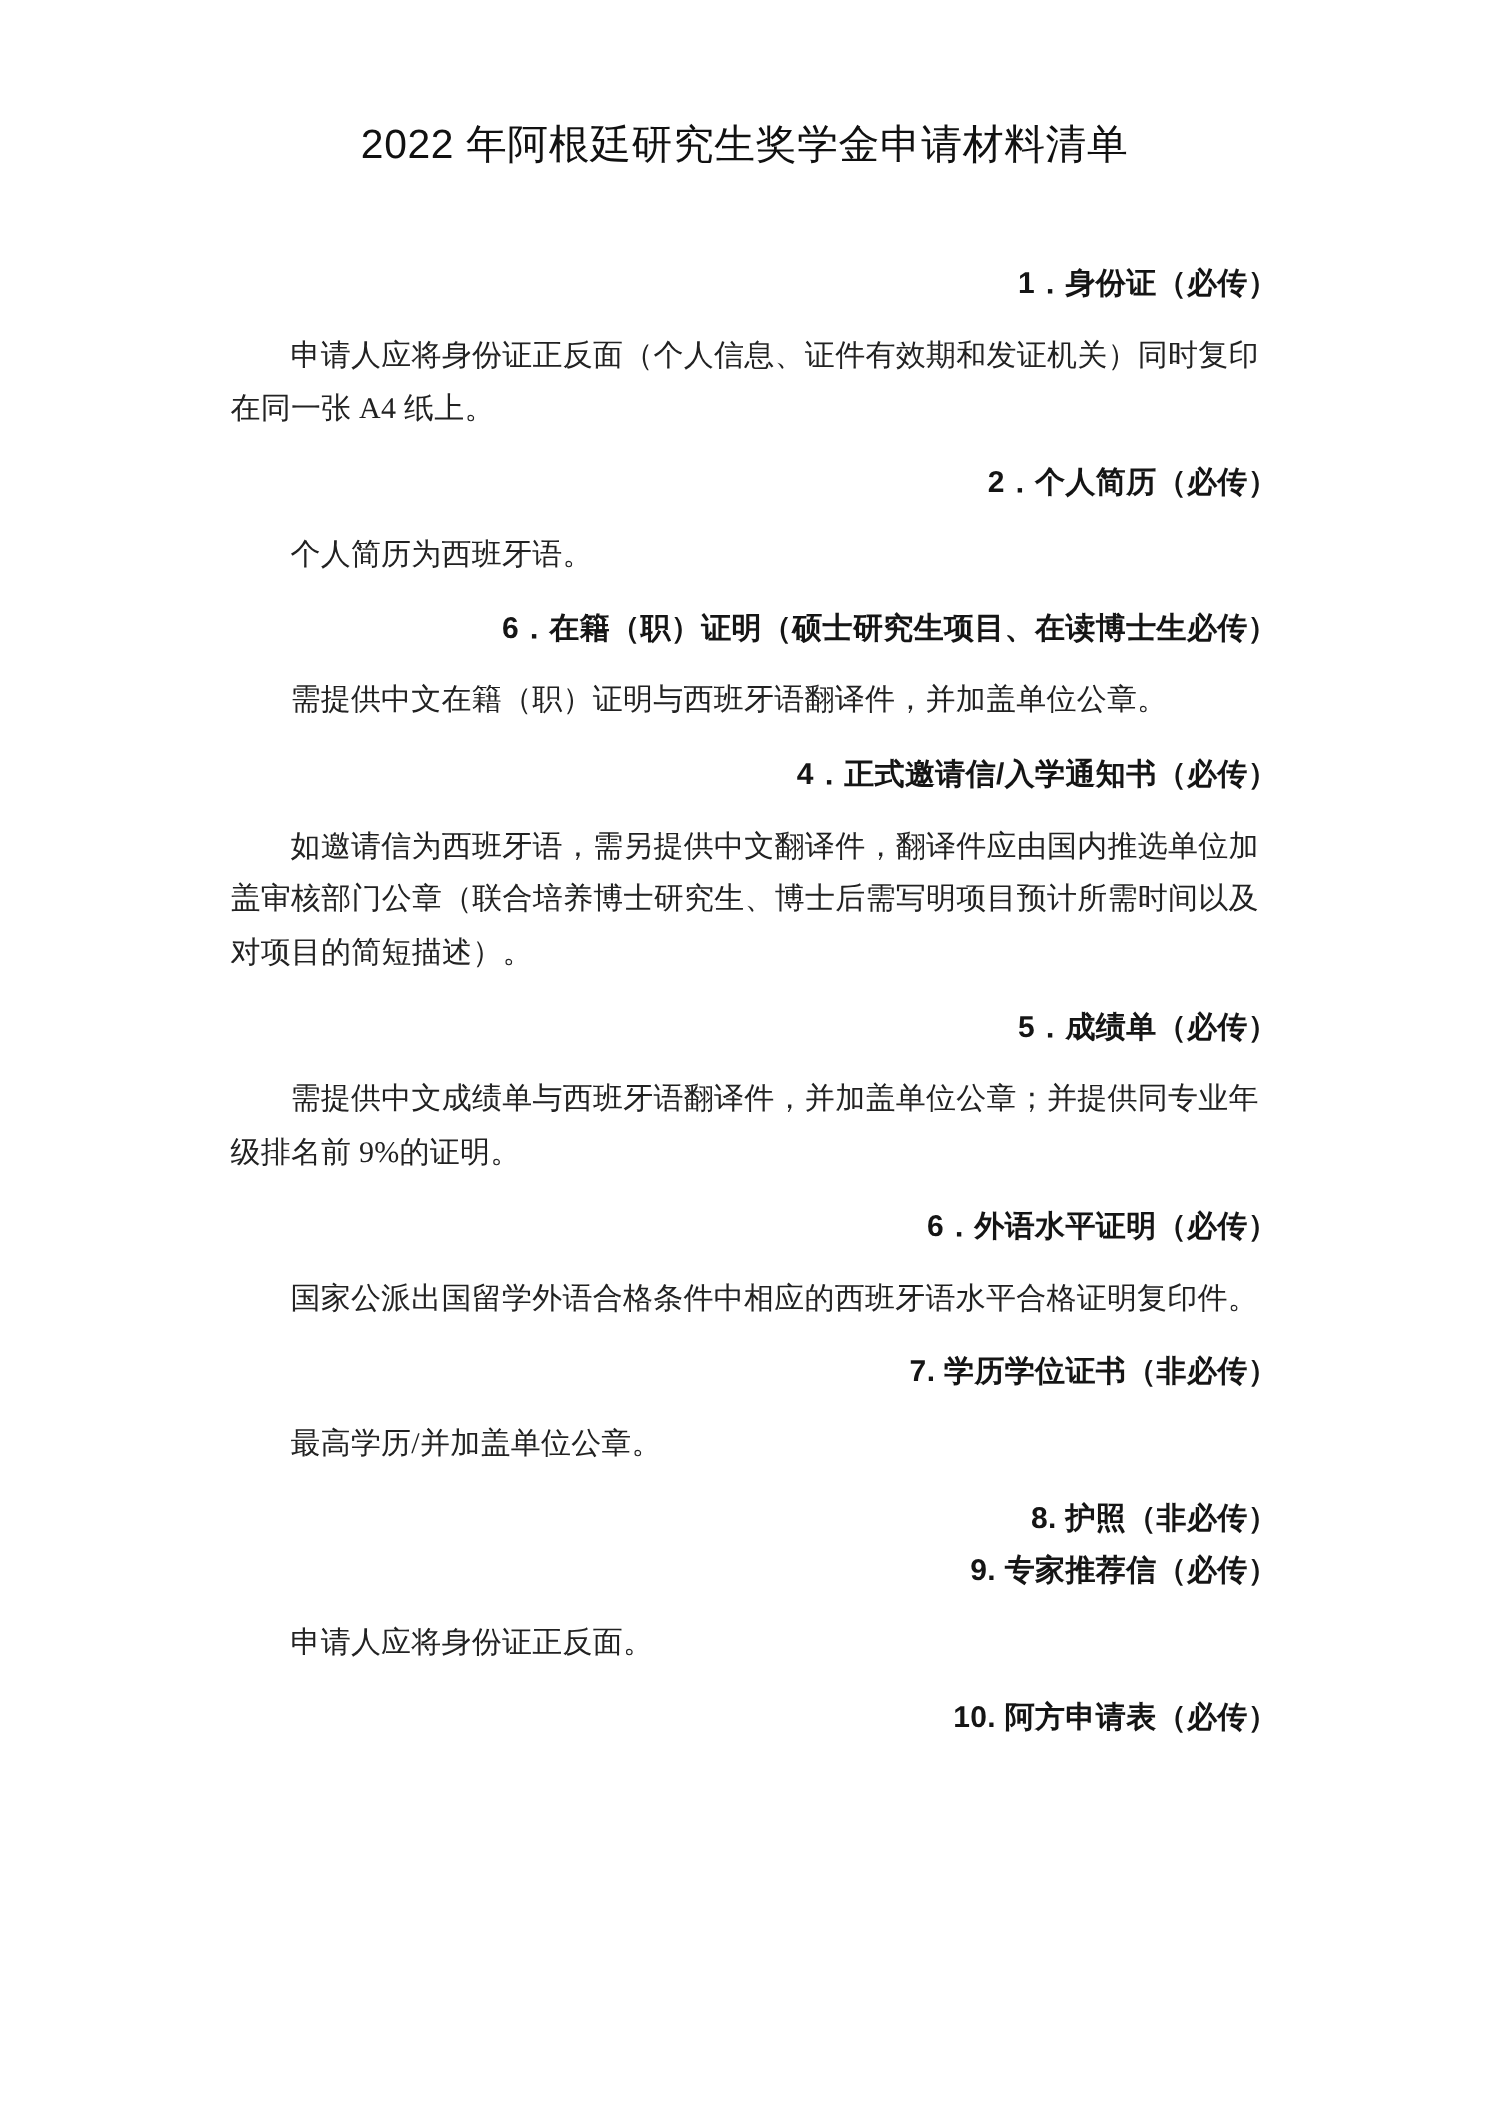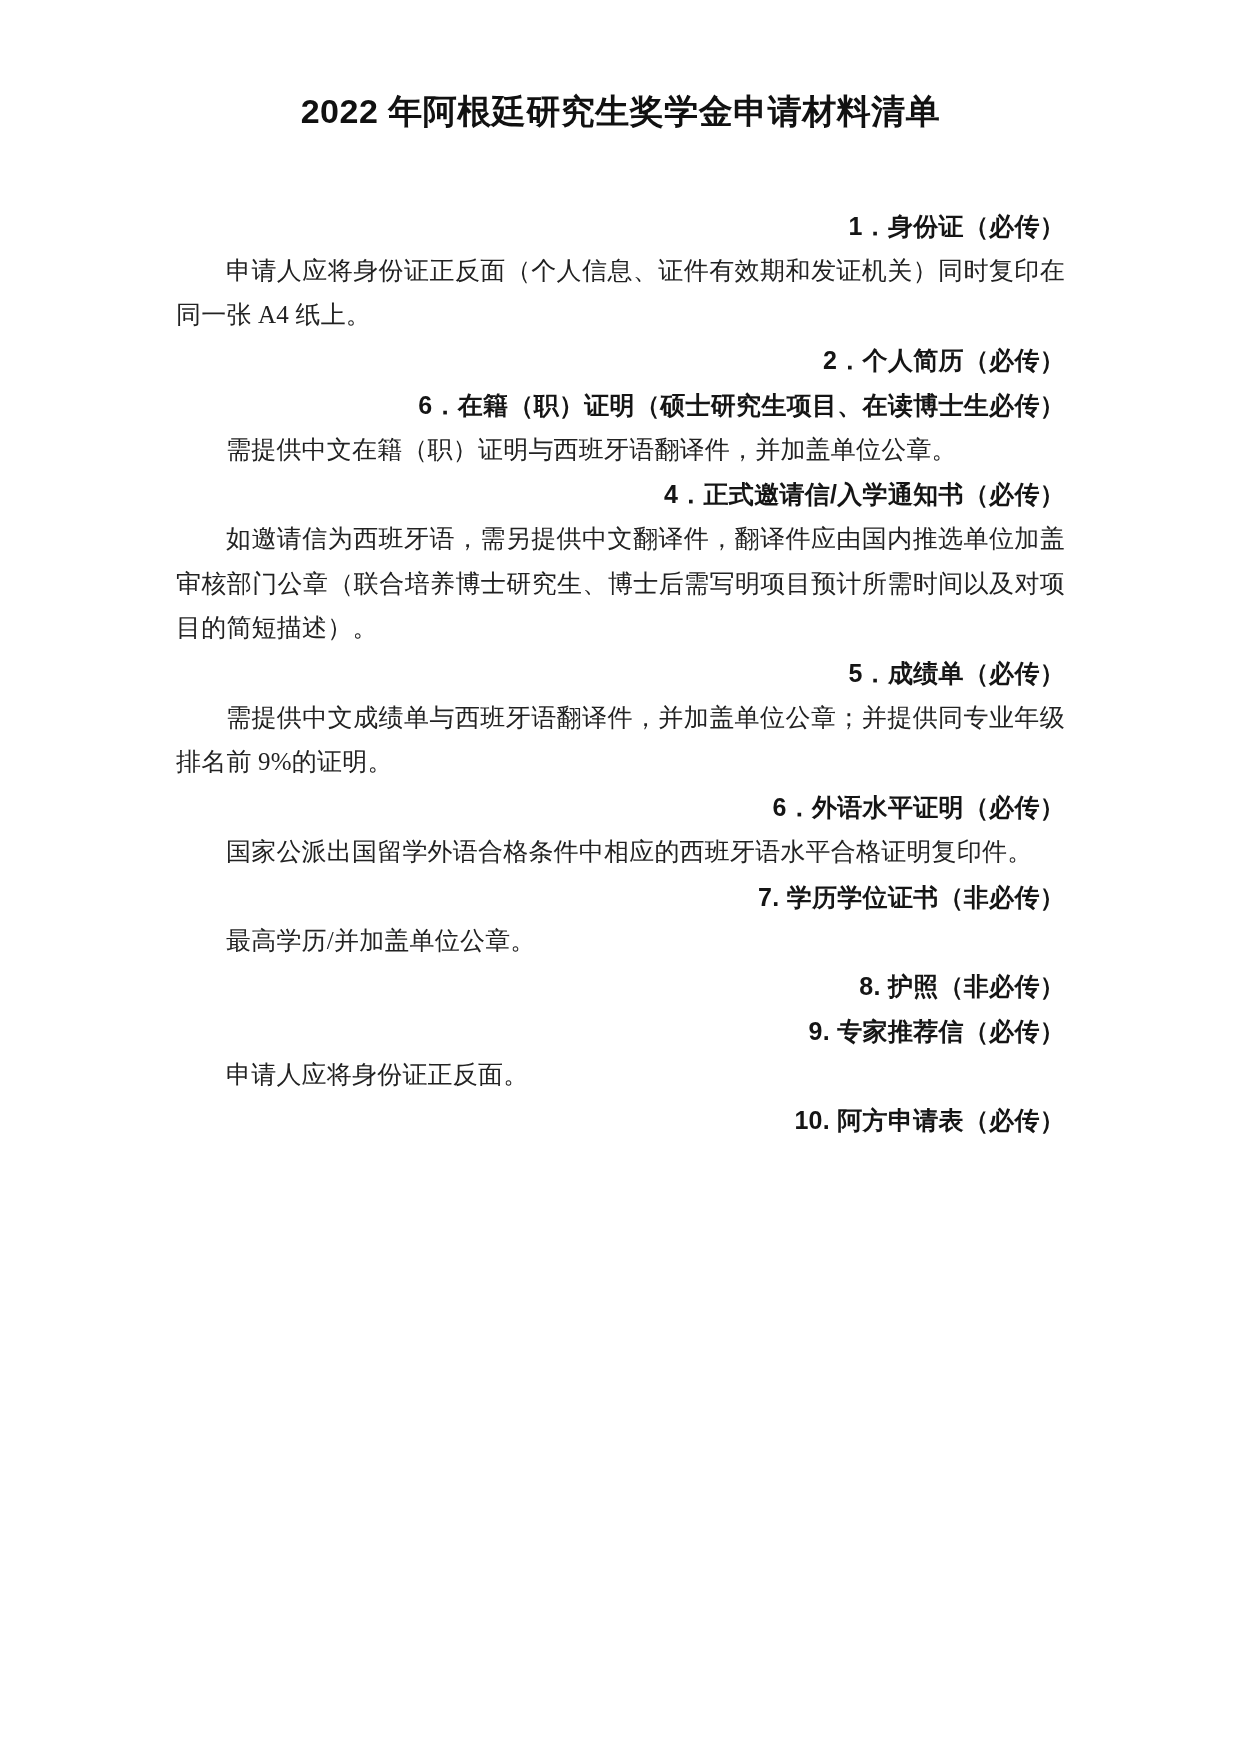--- a/index.html
+++ b/index.html
@@ -12,24 +12,24 @@
     width: 1241px;
     height: 1754px;
     margin: 0 auto;
     background: #ffffff;
     box-sizing: border-box;
     padding: 0 176px;
     overflow: hidden;
     color: #1b1b1b;
   }
   .doc-title {
-    margin: 0;
+    margin: 10px;
     padding-top: 88px;
     font-family: "Liberation Sans", "DejaVu Sans", sans-serif;
-    font-weight: 700;
+    font-weight: 400;
     font-size: 34px;
     line-height: 46px;
     text-align: center;
     color: #111111;
     letter-spacing: 0.5px;
   }
   .material-list {
     margin-top: 70px;
   }
   .item {
@@ -40,21 +40,21 @@
     font-family: "Liberation Sans", "DejaVu Sans", sans-serif;
     font-weight: 700;
     font-size: 25px;
     line-height: 44.7px;
     text-indent: 2em;
     color: #151515;
     letter-spacing: 0.3px;
     text-align: right;
   }
   .item-body {
-    margin: 0;
+    margin: 16px;
     font-family: "Liberation Serif", "DejaVu Serif", serif;
     font-weight: 400;
     font-size: 25px;
     line-height: 44.7px;
     text-indent: 2em;
     text-align: justify;
     color: #222222;
     letter-spacing: 0.2px;
   }
 </style>
@@ -67,20 +67,21 @@
 
   <div class="material-list">
 
     <section class="item">
       <h2 class="item-heading">1．身份证（必传）</h2>
       <p class="item-body">申请人应将身份证正反面（个人信息、证件有效期和发证机关）同时复印在同一张 A4 纸上。</p>
     </section>
 
     <section class="item">
       <h2 class="item-heading">2．个人简历（必传）</h2>
+      <p class="item-body">个人简历为西班牙语。</p>
     </section>
 
     <section class="item">
       <h2 class="item-heading">6．在籍（职）证明（硕士研究生项目、在读博士生必传）</h2>
       <p class="item-body">需提供中文在籍（职）证明与西班牙语翻译件，并加盖单位公章。</p>
     </section>
 
     <section class="item">
       <h2 class="item-heading">4．正式邀请信/入学通知书（必传）</h2>
       <p class="item-body">如邀请信为西班牙语，需另提供中文翻译件，翻译件应由国内推选单位加盖审核部门公章（联合培养博士研究生、博士后需写明项目预计所需时间以及对项目的简短描述）。</p>

